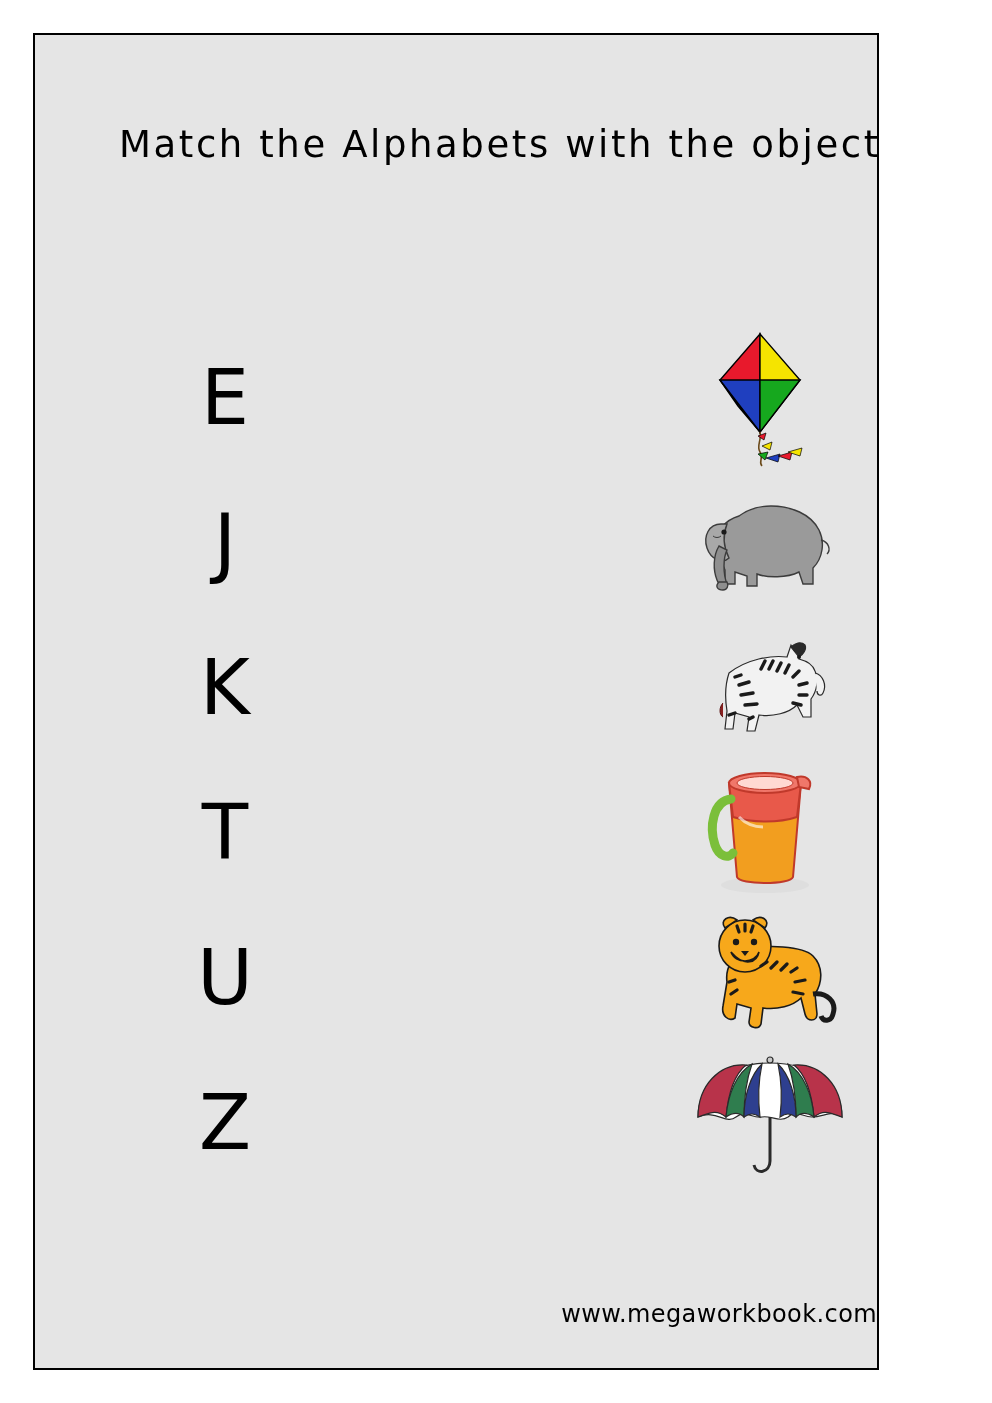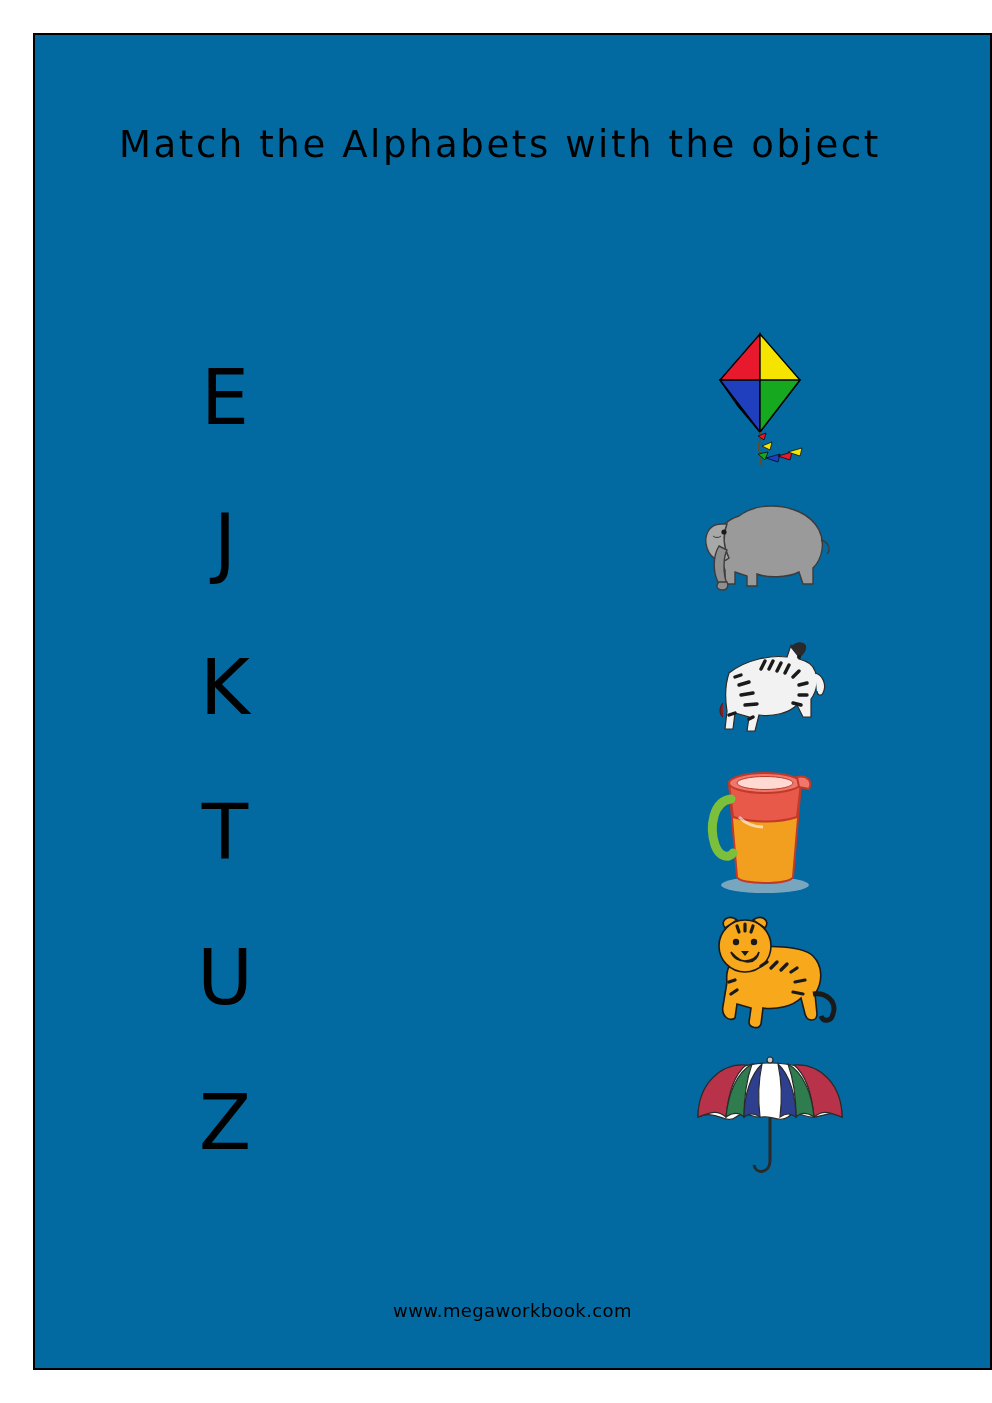--- a/index.html
+++ b/index.html
@@ -11,25 +11,25 @@
     width: 992px;
     height: 1403px;
     font-family: "Liberation Sans", sans-serif;
     -webkit-font-smoothing: antialiased;
   }
 
   #sheet {
     position: absolute;
     left: 33px;
     top: 33px;
-    width: 959px;
+    width: 846px;
     height: 1337px;
     border: 2px solid #000000;
     box-sizing: border-box;
-    background: #0369a1;
+    background: #e5e5e5;
     overflow: hidden;
   }
 
   
   .title-block {
     position: absolute;
     left: 84px;
     top: 82px;
     width: 780px;
   }
@@ -78,23 +78,23 @@
     justify-content: center;
   }
   .object-cell svg { display: block; }
 
   
   .footer {
     position: absolute;
     left: 0;
     right: 0;
     top: 1265px;
-    text-align: center;
+    text-align: right;
     font-family: "DejaVu Sans", sans-serif;
-    font-size: 18px;
+    font-size: 24px;
     color: #000000;
     letter-spacing: 0.4px;
   }
 </style>
 </head>
 <body>
 
 <div id="sheet">
 
   <div class="title-block">

